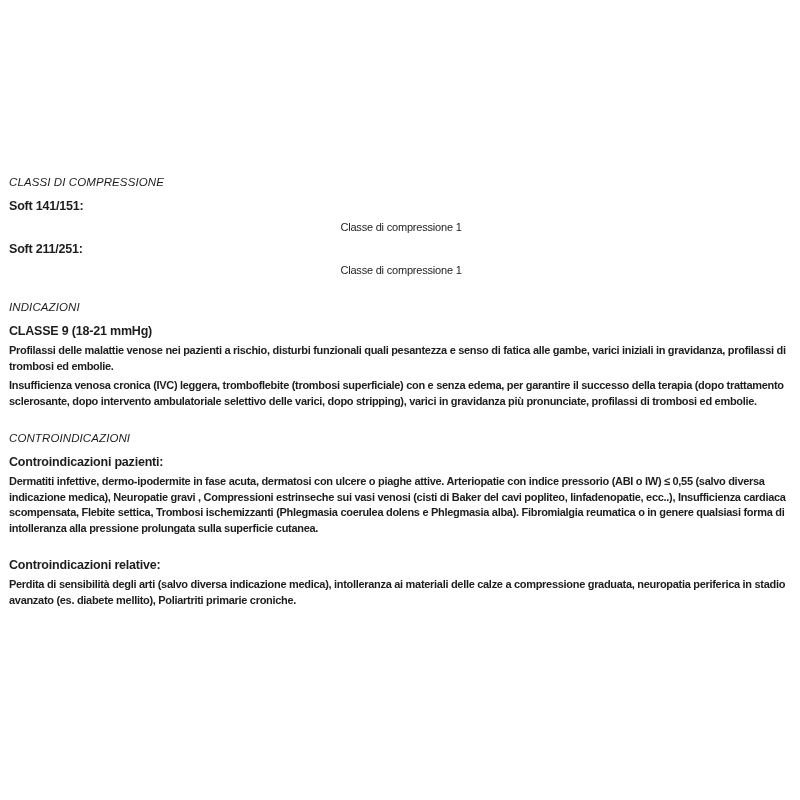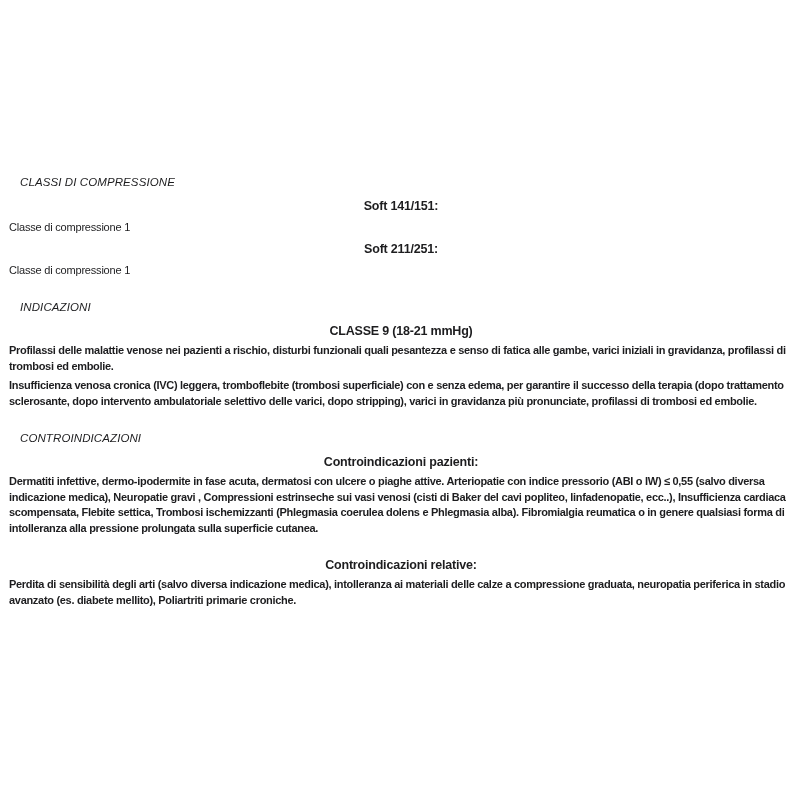--- a/index.html
+++ b/index.html
@@ -21,37 +21,37 @@
   .sec { margin: 0; }
   .sec.gap { margin-top: 23px; }
   .sec > :last-child { margin-bottom: 0; }
 
   .sec-heading {
     font-style: italic;
     font-weight: 400;
     font-size: 11.5px;
     line-height: 13px;
     letter-spacing: 0.1px;
-    margin: 0 0 9px 11px;
+    margin: 0 0 9px 0;
     color: #1d1d1f;
   }
   .lbl, .sub {
     font-weight: 700;
     font-size: 12.5px;
     line-height: 16px;
     letter-spacing: -0.2px;
     margin: 0 0 5px 0;
-    text-align: center;
   }
   .sub { margin: 0 0 4px 0; }
   .val {
     font-size: 11px;
     line-height: 16px;
     letter-spacing: -0.2px;
     margin: 0 0 6px 0;
+    text-align: center;
   }
   .para {
     font-size: 11px;
     line-height: 15.5px;
     letter-spacing: -0.3px;
     margin: 0 0 4px 0;
     text-align: left;
     font-weight: bold;
   }
   .para.big-gap { margin-bottom: 21px; }

